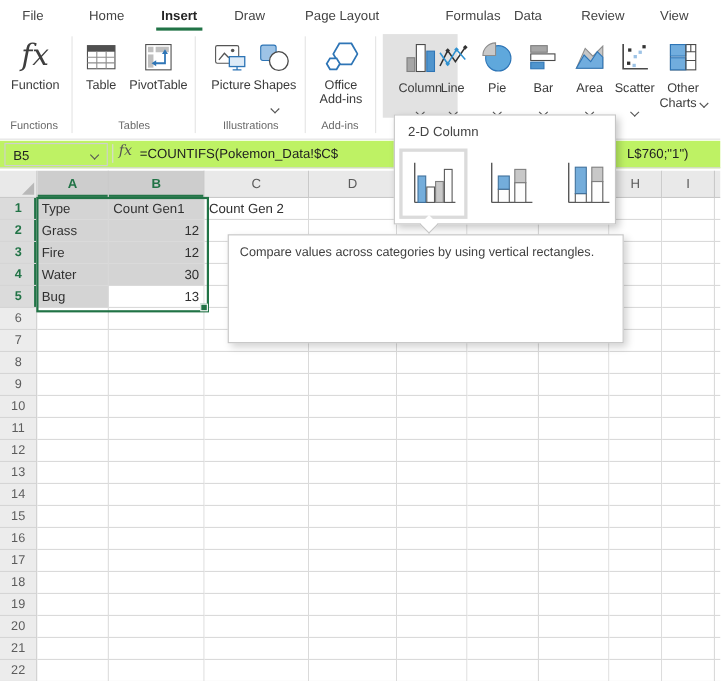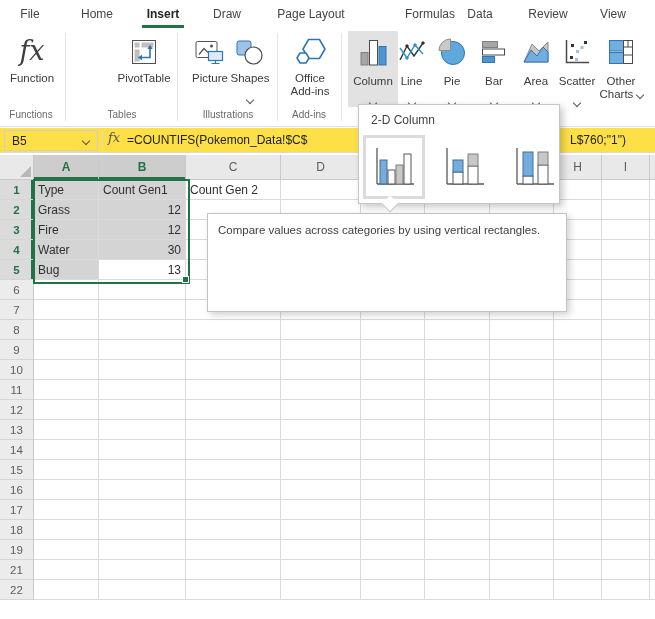--- a/index.html
+++ b/index.html
@@ -17,21 +17,21 @@
   .bigbtn{position:absolute;top:2px;display:flex;flex-direction:column;align-items:center;}
   .bigbtn .ic{height:36px;display:flex;align-items:flex-end;justify-content:center;}
   .blabel{font-size:11.5px;color:#3b3b3b;margin-top:6px;white-space:nowrap;line-height:13px;text-align:center;}
   .fxglyph{font-family:"DejaVu Serif",serif;font-style:italic;font-size:27px;color:#3F3F3F;line-height:30px;}
   .chev{display:inline-block;width:5px;height:5px;border-right:1.2px solid #555;border-bottom:1.2px solid #555;transform:rotate(45deg);}
   .chevrow{margin-top:4px;height:8px;}
   .chartbtn{position:absolute;top:3px;height:76px;display:flex;flex-direction:column;align-items:center;}
   .chartbtn.pressed{background:#E2E2E2;}
   .chartbtn .ic{height:34px;margin-top:4px;display:flex;align-items:center;justify-content:center;}
   
-  #fbar{position:absolute;left:0;top:128px;width:655px;height:25px;background:#fde047;border-bottom:1px solid #D8D8D8;box-sizing:border-box;}
+  #fbar{position:absolute;left:0;top:128px;width:655px;height:25px;background:#bef264;border-bottom:1px solid #D8D8D8;box-sizing:border-box;}
   #namebox{position:absolute;left:4px;top:2px;width:92px;height:19px;border:1px solid #CFCFCF;display:flex;align-items:center;font-size:12px;color:#222;}
   #namebox .nb-text{padding-left:7px;flex:1;}
   #fbar-div{position:absolute;left:102px;top:3px;width:1px;height:17px;background:#DADADA;}
   #fx-btn{position:absolute;left:108px;top:2px;font-family:"DejaVu Serif",serif;font-style:italic;font-size:13px;color:#555;}
   .formula-frag{position:absolute;top:5px;font-size:12px;color:#222;white-space:nowrap;}
   #formula-left{left:127px;width:231px;overflow:hidden;}
   #formula-right{left:570px;}
   
   #grid{position:absolute;left:0;top:155px;width:655px;height:464px;overflow:hidden;background:#fff;}
   .g-row{display:flex;height:20px;}
@@ -89,20 +89,30 @@
 
     <div class="bigbtn" style="left:2px;width:60px">
       <div class="ic">
           <span class="fxglyph">fx</span>
         </div>
       <div class="blabel">Function</div>
     </div>
     <div class="rgrouplabel" style="left:31px">Functions</div>
     <div class="rsep" style="left:65px"></div>
 
+    <div class="bigbtn" style="left:70px;width:44px">
+      <div class="ic">
+        <svg width="30" height="28" viewBox="0 0 30 28">
+          <rect x="2.5" y="3.5" width="25" height="21" fill="#fff" stroke="#505050"></rect>
+          <rect x="2.5" y="3.5" width="25" height="5.5" fill="#505050"></rect>
+          <path d="M11 9V24.5 M19.5 9V24.5 M2.5 14H27.5 M2.5 19.2H27.5" stroke="#8F8F8F" fill="none"></path>
+        </svg>
+      </div>
+      <div class="blabel">Table</div>
+    </div>
     <div class="bigbtn" style="left:114px;width:60px">
       <div class="ic">
         <svg width="28" height="28" viewBox="0 0 28 28">
           <rect x="2.5" y="2.5" width="23" height="23" fill="#fff" stroke="#505050"></rect>
           <rect x="4.5" y="4.5" width="5" height="5" fill="#BFBFBF"></rect>
           <rect x="11.5" y="4.5" width="12" height="5" fill="#BFBFBF"></rect>
           <rect x="4.5" y="11.5" width="5" height="12" fill="#BFBFBF"></rect>
           <path d="M20 10.5V19.5H11.5" stroke="#2E75B6" stroke-width="1.6" fill="none"></path>
           <path d="M20 6.8 L17.3 11 L22.7 11 Z" fill="#2E75B6"></path>
           <path d="M7.8 19.5 L12 16.8 L12 22.2 Z" fill="#2E75B6"></path>
@@ -146,21 +156,21 @@
         </svg>
       </div>
       <div class="blabel">
         <span>Office</span><br>
         <span>Add-ins</span>
       </div>
     </div>
     <div class="rgrouplabel" style="left:309px">Add-ins</div>
     <div class="rsep" style="left:341px"></div>
 
-    <div class="chartbtn pressed" style="left:348px;width:50px">
+    <div class="chartbtn pressed" style="left:348px;width:68px">
       <div class="ic">
         <svg width="28" height="28" viewBox="0 0 28 28">
           <rect x="2" y="14.5" width="7" height="12.5" fill="#A6A6A6" stroke="#7F7F7F"></rect>
           <rect x="10.5" y="2.5" width="8" height="24.5" fill="#fff" stroke="#4A4A4A"></rect>
           <rect x="20" y="8.5" width="7" height="18.5" fill="#4F94CD" stroke="#2E75B6"></rect>
         </svg>
       </div>
       <div class="blabel">Column</div>
       <div class="chevrow"><span class="chev"></span></div>
     </div>
@@ -508,20 +518,33 @@
         <div class="g-cell" style="width: 95px;"></div>
         <div class="g-cell" style="width: 80px;"></div>
         <div class="g-cell" style="width: 64px;"></div>
         <div class="g-cell" style="width: 65px;"></div>
         <div class="g-cell" style="width: 64px;"></div>
         <div class="g-cell" style="width: 48px;"></div>
         <div class="g-cell" style="width: 48px;"></div>
         <div class="g-cell" style="width: 7px;"></div>
       </div>
       <div class="g-row">
+        <div class="g-rowhdr">20</div>
+        <div class="g-cell" style="width: 65px;"></div>
+        <div class="g-cell" style="width: 87px;"></div>
+        <div class="g-cell" style="width: 95px;"></div>
+        <div class="g-cell" style="width: 80px;"></div>
+        <div class="g-cell" style="width: 64px;"></div>
+        <div class="g-cell" style="width: 65px;"></div>
+        <div class="g-cell" style="width: 64px;"></div>
+        <div class="g-cell" style="width: 48px;"></div>
+        <div class="g-cell" style="width: 48px;"></div>
+        <div class="g-cell" style="width: 7px;"></div>
+      </div>
+      <div class="g-row">
         <div class="g-rowhdr">21</div>
         <div class="g-cell" style="width: 65px;"></div>
         <div class="g-cell" style="width: 87px;"></div>
         <div class="g-cell" style="width: 95px;"></div>
         <div class="g-cell" style="width: 80px;"></div>
         <div class="g-cell" style="width: 64px;"></div>
         <div class="g-cell" style="width: 65px;"></div>
         <div class="g-cell" style="width: 64px;"></div>
         <div class="g-cell" style="width: 48px;"></div>
         <div class="g-cell" style="width: 48px;"></div>

